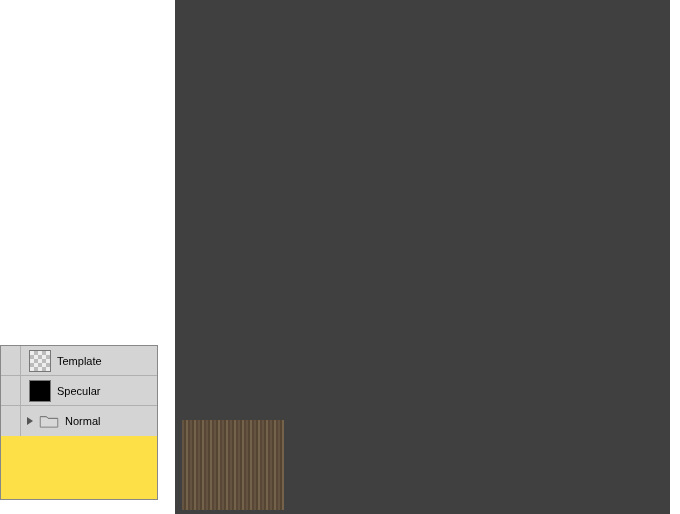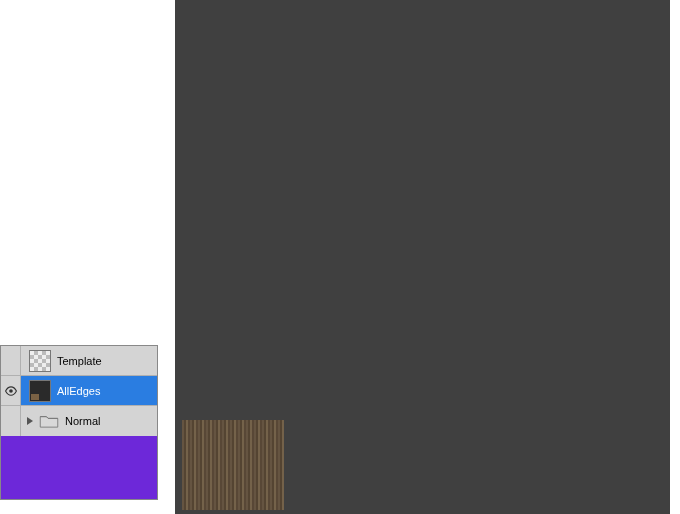--- a/index.html
+++ b/index.html
@@ -41,21 +41,21 @@
     filter: contrast(1.05) brightness(0.95);
   }
 
   
   .layers-panel {
     position: absolute;
     left: 0;
     top: 345px;
     width: 158px;
     height: 155px;
-    background: #6d28d9;
+    background: #fde047;
     border: 1px solid #888;
     text-align: right;
   }
   .layer-row {
     display: flex;
     align-items: center;
     height: 30px;
     border-bottom: 1px solid #b0b0b0;
     background: #d4d4d4;
     cursor: pointer;
@@ -230,32 +230,27 @@
 
 <div class="layers-panel">
 
   <div class="layer-row">
     <div class="vis-col"></div>
     <div class="left-pad"></div>
     <div class="thumb checker"></div>
     <span class="layer-name">Template</span>
   </div>
 
-
-  <div class="layer-row selected">
-    <div class="vis-col">
-      <svg class="eye-icon" viewBox="0 0 16 12">
-        <path d="M8 1C4 1 1.5 6 1.5 6S4 11 8 11s6.5-5 6.5-5S12 1 8 1z" fill="none" stroke="#333" stroke-width="1.3"></path>
-        <circle cx="8" cy="6" r="2.2" fill="#333"></circle>
-      </svg>
-    </div>
+  <div class="layer-row">
+    <div class="vis-col"></div>
     <div class="left-pad"></div>
-    <div class="thumb dark"></div>
-    <span class="layer-name">AllEdges</span>
+    <div class="thumb black"></div>
+    <span class="layer-name">Specular</span>
   </div>
+
 
 
   <div class="layer-row group-row" style="border-bottom:none">
     <div class="vis-col"></div>
     <div class="expand-col">
       <div class="triangle"></div>
     </div>
     <svg class="folder-icon" viewBox="0 0 22 16">
       <path d="M1 3h7l2 2h11v10H1z" fill="#d8d8d8" stroke="#777"></path>
       <path d="M1 3h7l2 2h11" fill="none" stroke="#777"></path>

